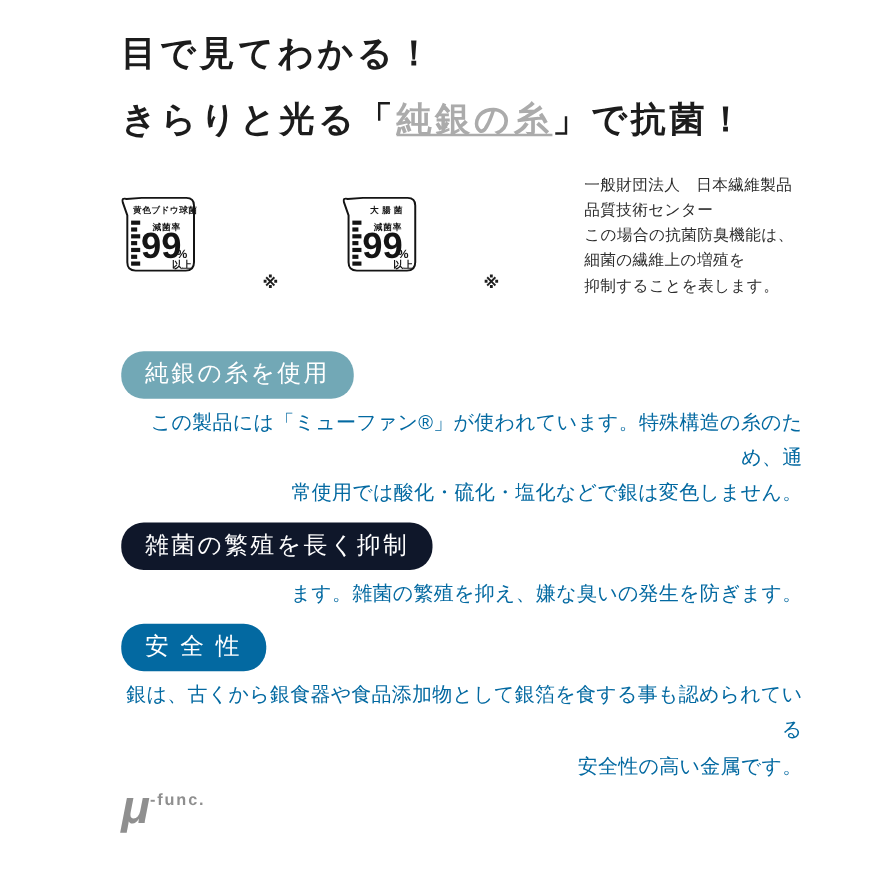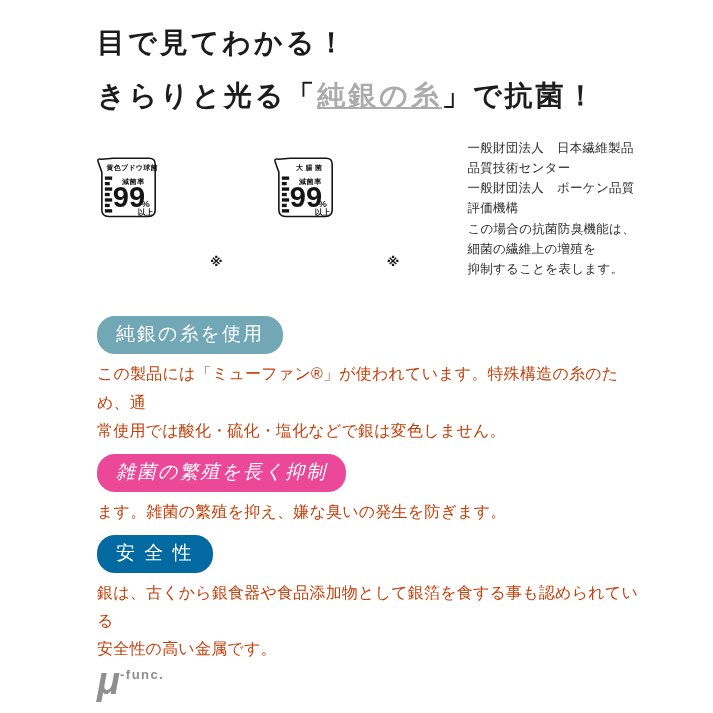--- a/index.html
+++ b/index.html
@@ -35,21 +35,21 @@
   .note { margin:6px 0 0 4px; font-size:12.5px; line-height:1.62; color:#2d2d2d; letter-spacing:0.3px; }
   .note-line.indent { padding-left:13px; }
 
   
   .section { margin-top:37px; }
   .section + .section { margin-top:9px; }
   .badge {
     display:inline-block; color:#ffffff; font-size:19px; font-weight:500;
     letter-spacing:2px; padding:5px 19px 7px; border-radius:18px;
   }
-  .para { margin-top:6px; font-size:16px; line-height:1.76; color:#c2410c; letter-spacing:0.2px; }
+  .para { margin-top:6px; font-size:16px; line-height:1.76; color:#0369a1; letter-spacing:0.2px;text-align:right; }
 
   
   .logo { margin-top:8px; position:relative; height:44px; width:220px; }
   .logo-mu {
     position:absolute; left:0; top:-9px; font-size:38px; font-weight:700;
     font-style:italic; color:#8f8f8f; line-height:1;
   }
   .logo-func {
     position:absolute; left:23px; top:-4px; font-size:13px; font-weight:700;
     color:#8f8f8f; letter-spacing:1.5px;
@@ -98,36 +98,35 @@
       <text class="b-bact" x="58" y="27" text-anchor="middle">大 腸 菌</text>
       <text class="b-rate" x="60" y="49" text-anchor="middle">減菌率</text>
       <text class="b-val" x="26" y="87">99</text>
       <text class="b-unit" x="73" y="87">%</text>
       <text class="b-thr" x="93" y="100" text-anchor="end">以上</text>
     </svg>
     <span class="fn-mark">※</span>
 
     <div class="note">
       <div class="note-line indent">一般財団法人　日本繊維製品品質技術センター</div>
-      <div class="note-line indent">一般財団法人　ボーケン品質評価機構</div>
       <div class="note-line indent">この場合の抗菌防臭機能は、細菌の繊維上の増殖を</div>
       <div class="note-line indent">抑制することを表します。</div>
     </div>
   </div>
 
   <div class="section">
     <span class="badge" style="background: rgb(114, 168, 182);">純銀の糸を使用</span>
     <div class="para">
       <div>この製品には「ミューファン®」が使われています。特殊構造の糸のため、通</div>
       <div>常使用では酸化・硫化・塩化などで銀は変色しません。</div>
     </div>
   </div>
 
   <div class="section">
-    <span class="badge" style="background: #ec4899; font-style: italic;">雑菌の繁殖を長く抑制</span>
+    <span class="badge" style="background: #0f172a;">雑菌の繁殖を長く抑制</span>
     <div class="para">
       <div>ます。雑菌の繁殖を抑え、嫌な臭いの発生を防ぎます。</div>
     </div>
   </div>
 
   <div class="section">
     <span class="badge" style="background: #0369a1;">安 全 性</span>
     <div class="para">
       <div>銀は、古くから銀食器や食品添加物として銀箔を食する事も認められている</div>
       <div>安全性の高い金属です。</div>

